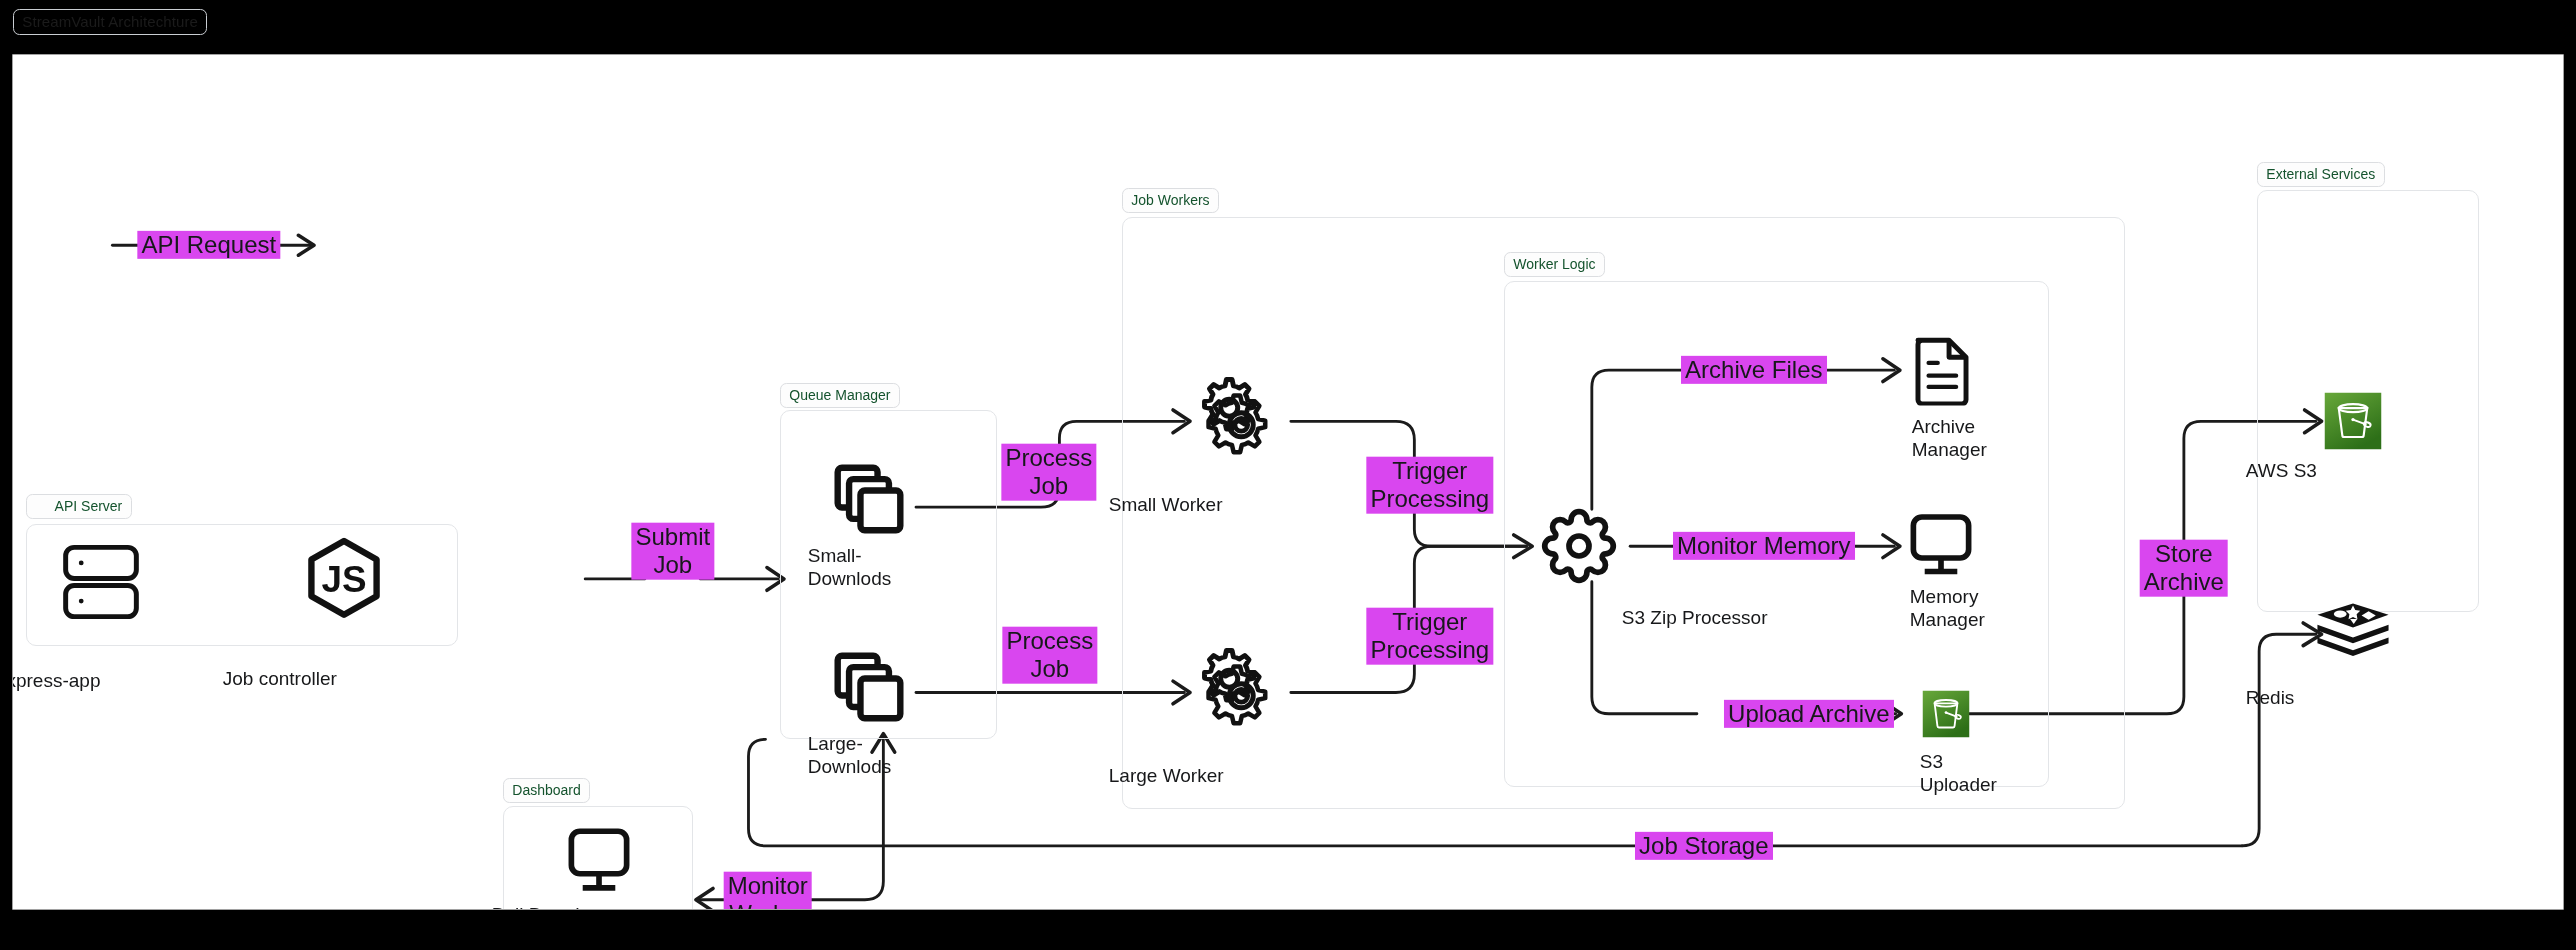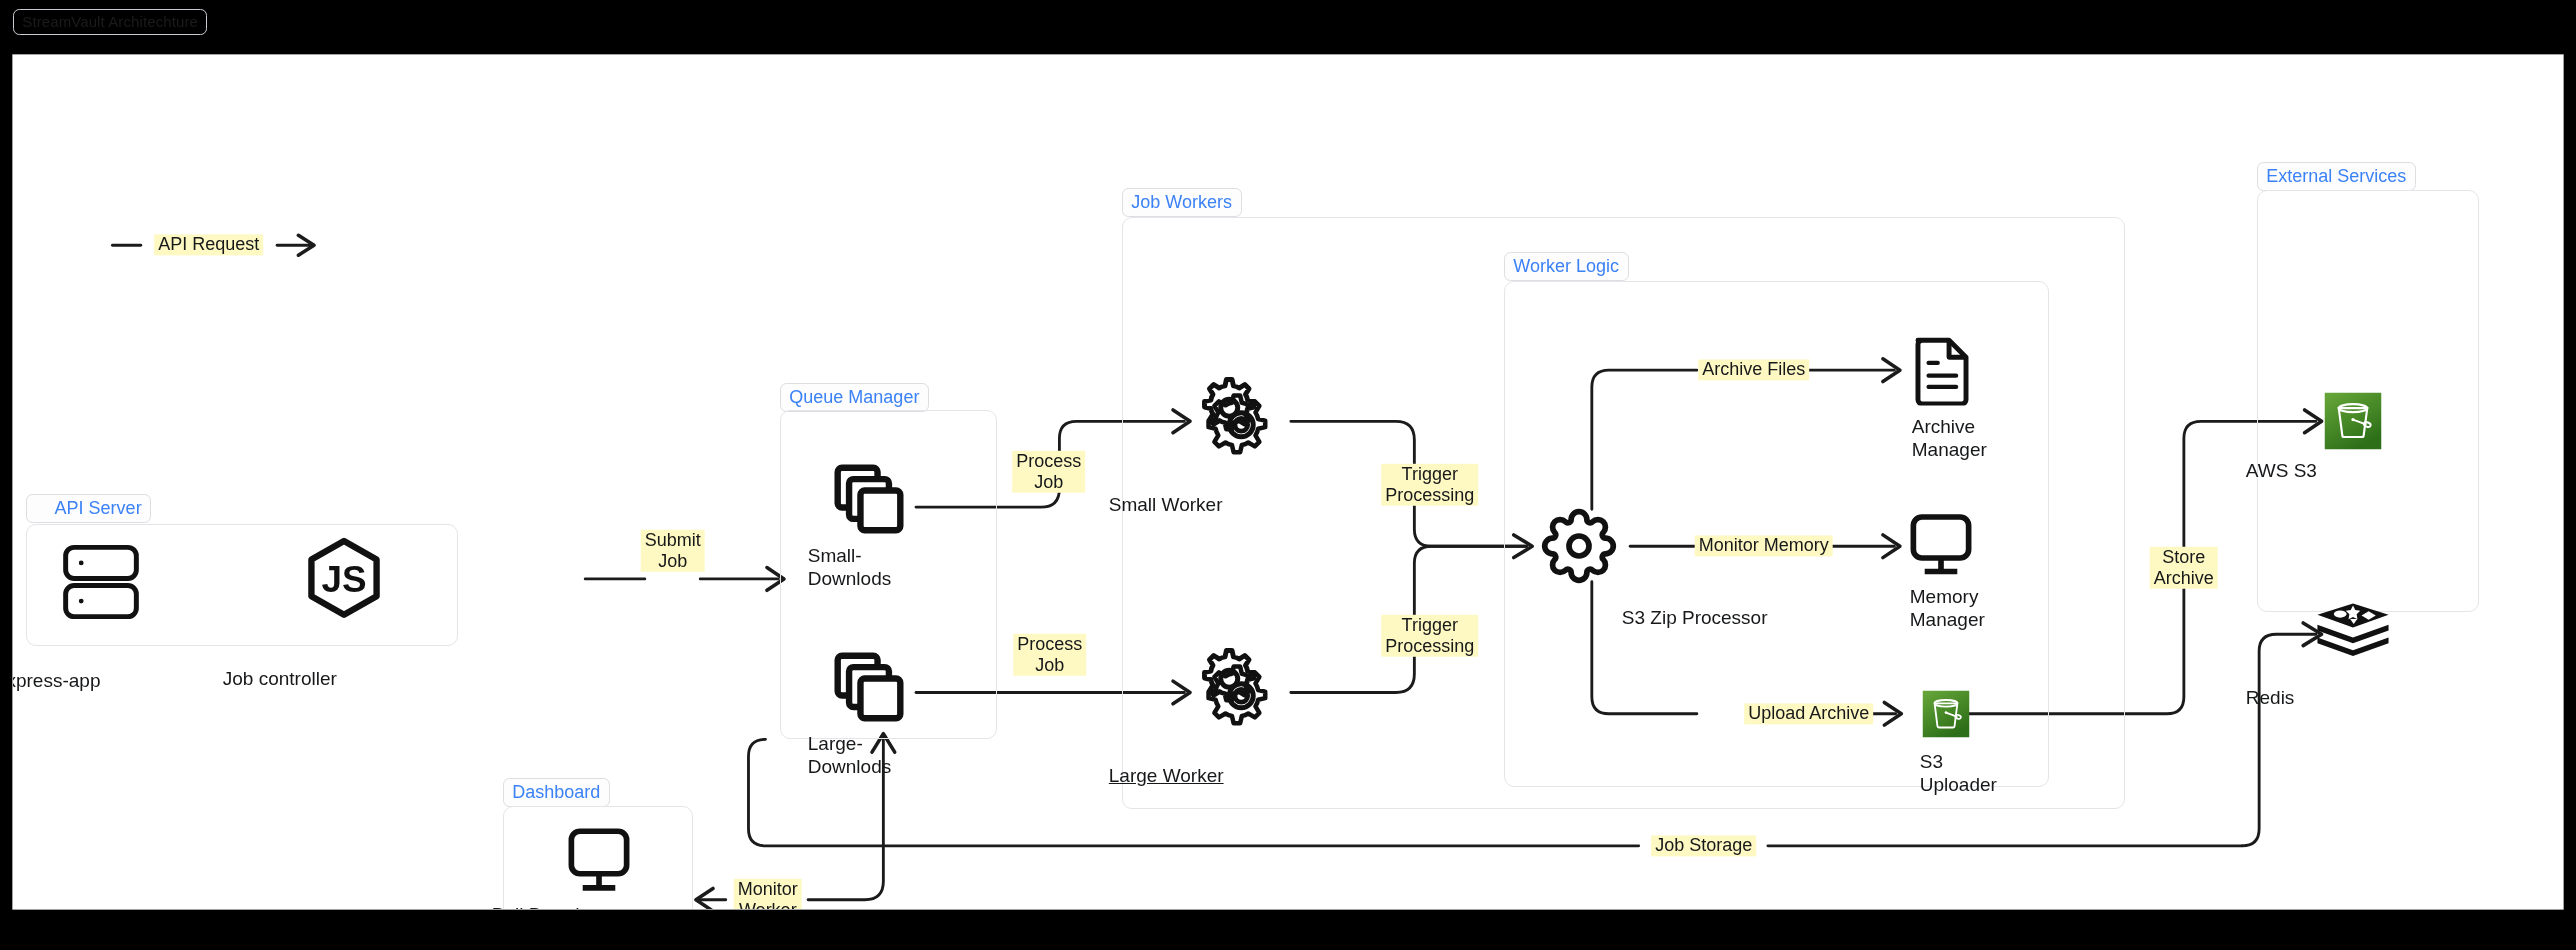--- a/index.html
+++ b/index.html
@@ -54,22 +54,22 @@
     border-radius: 10px;
     background: transparent;
     box-sizing: border-box;
   }
   .group-tag {
     position: absolute;
     padding: 4.3px 8.5px;
     border: 1.1px solid #dcdee1;
     border-radius: 6.4px;
     background: #fdfdfd;
-    color: #3b82f6;
-    font-size: 18px;
+    color: #14532d;
+    font-size: 14px;
     line-height: 1;
     white-space: nowrap;
     box-sizing: border-box;
   }
 
   
   .node-label {
     position: absolute;
     color: #17181a;
     font-size: 19px;
@@ -80,26 +80,26 @@
   }
   .node-label.left-align {
     text-align: left;
     transform: none;
   }
 
   
   .edge-label {
     position: absolute;
     color: #17181a;
-    font-size: 18px;
+    font-size: 24px;
     line-height: 1.18;
     text-align: center;
     white-space: pre-line;
     transform: translate(-50%, -50%);
-    background: #fef9c3;
+    background: #d946ef;
     padding: 0 4.3px;
   }
 
   
   .icon {
     position: absolute;
     transform: translate(-50%, -50%);
     line-height: 0;
   }
 
@@ -259,21 +259,21 @@
       <svg width="89" height="89" viewBox="0 0 126 126" aria-hidden="true">
         <g fill="none" stroke="#111" stroke-width="7" stroke-linejoin="round">
           <path d="M48 10 l8 0 l2 9 a20 20 0 0 1 8 3 l8 -5 l6 6 l-5 8 a20 20 0 0 1 3 8 l9 2 l0 8 l-9 2 a20 20 0 0 1 -3 8 l5 8 l-6 6 l-8 -5 a20 20 0 0 1 -8 3 l-2 9 l-8 0 l-2 -9 a20 20 0 0 1 -8 -3 l-8 5 l-6 -6 l5 -8 a20 20 0 0 1 -3 -8 l-9 -2 l0 -8 l9 -2 a20 20 0 0 1 3 -8 l-5 -8 l6 -6 l8 5 a20 20 0 0 1 8 -3 Z"></path>
           <circle cx="52" cy="50" r="12"></circle>
           <path d="M72 42 l10 0 l2.6 11 a25 25 0 0 1 10 4 l10 -6 l7 7 l-6 10 a25 25 0 0 1 4 10 l11 2.6 l0 10 l-11 2.6 a25 25 0 0 1 -4 10 l6 10 l-7 7 l-10 -6 a25 25 0 0 1 -10 4 l-2.6 11 l-10 0 l-2.6 -11 a25 25 0 0 1 -10 -4 l-10 6 l-7 -7 l6 -10 a25 25 0 0 1 -4 -10 l-11 -2.6 l0 -10 l11 -2.6 a25 25 0 0 1 4 -10 l-6 -10 l7 -7 l10 6 a25 25 0 0 1 10 -4 Z" transform="translate(-8,-6) scale(0.92)"></path>
           <circle cx="69" cy="74" r="17"></circle>
           <circle cx="69" cy="74" r="9"></circle>
         </g>
       </svg>
     </div>
-    <div class="node-label" style="left:1224px; top:710px; width:256px; margin-left:-128px; transform:none;text-decoration:underline;">Large Worker</div>
+    <div class="node-label" style="left:1224px; top:710px; width:256px; margin-left:-128px; transform:none;">Large Worker</div>
 
     <div class="edge-label" style="left:1417px; top:430px;">Trigger
 Processing</div>
     <div class="edge-label" style="left:1417px; top:581px;">Trigger
 Processing</div>
 
     <div class="group-tag" style="left:1491px; top:197px;">Worker Logic</div>
     <div class="group-box" style="left:1491px; top:226px; width:545px; height:506px;"></div>
 
     <div class="icon" style="left:1566px; top:491px;">

